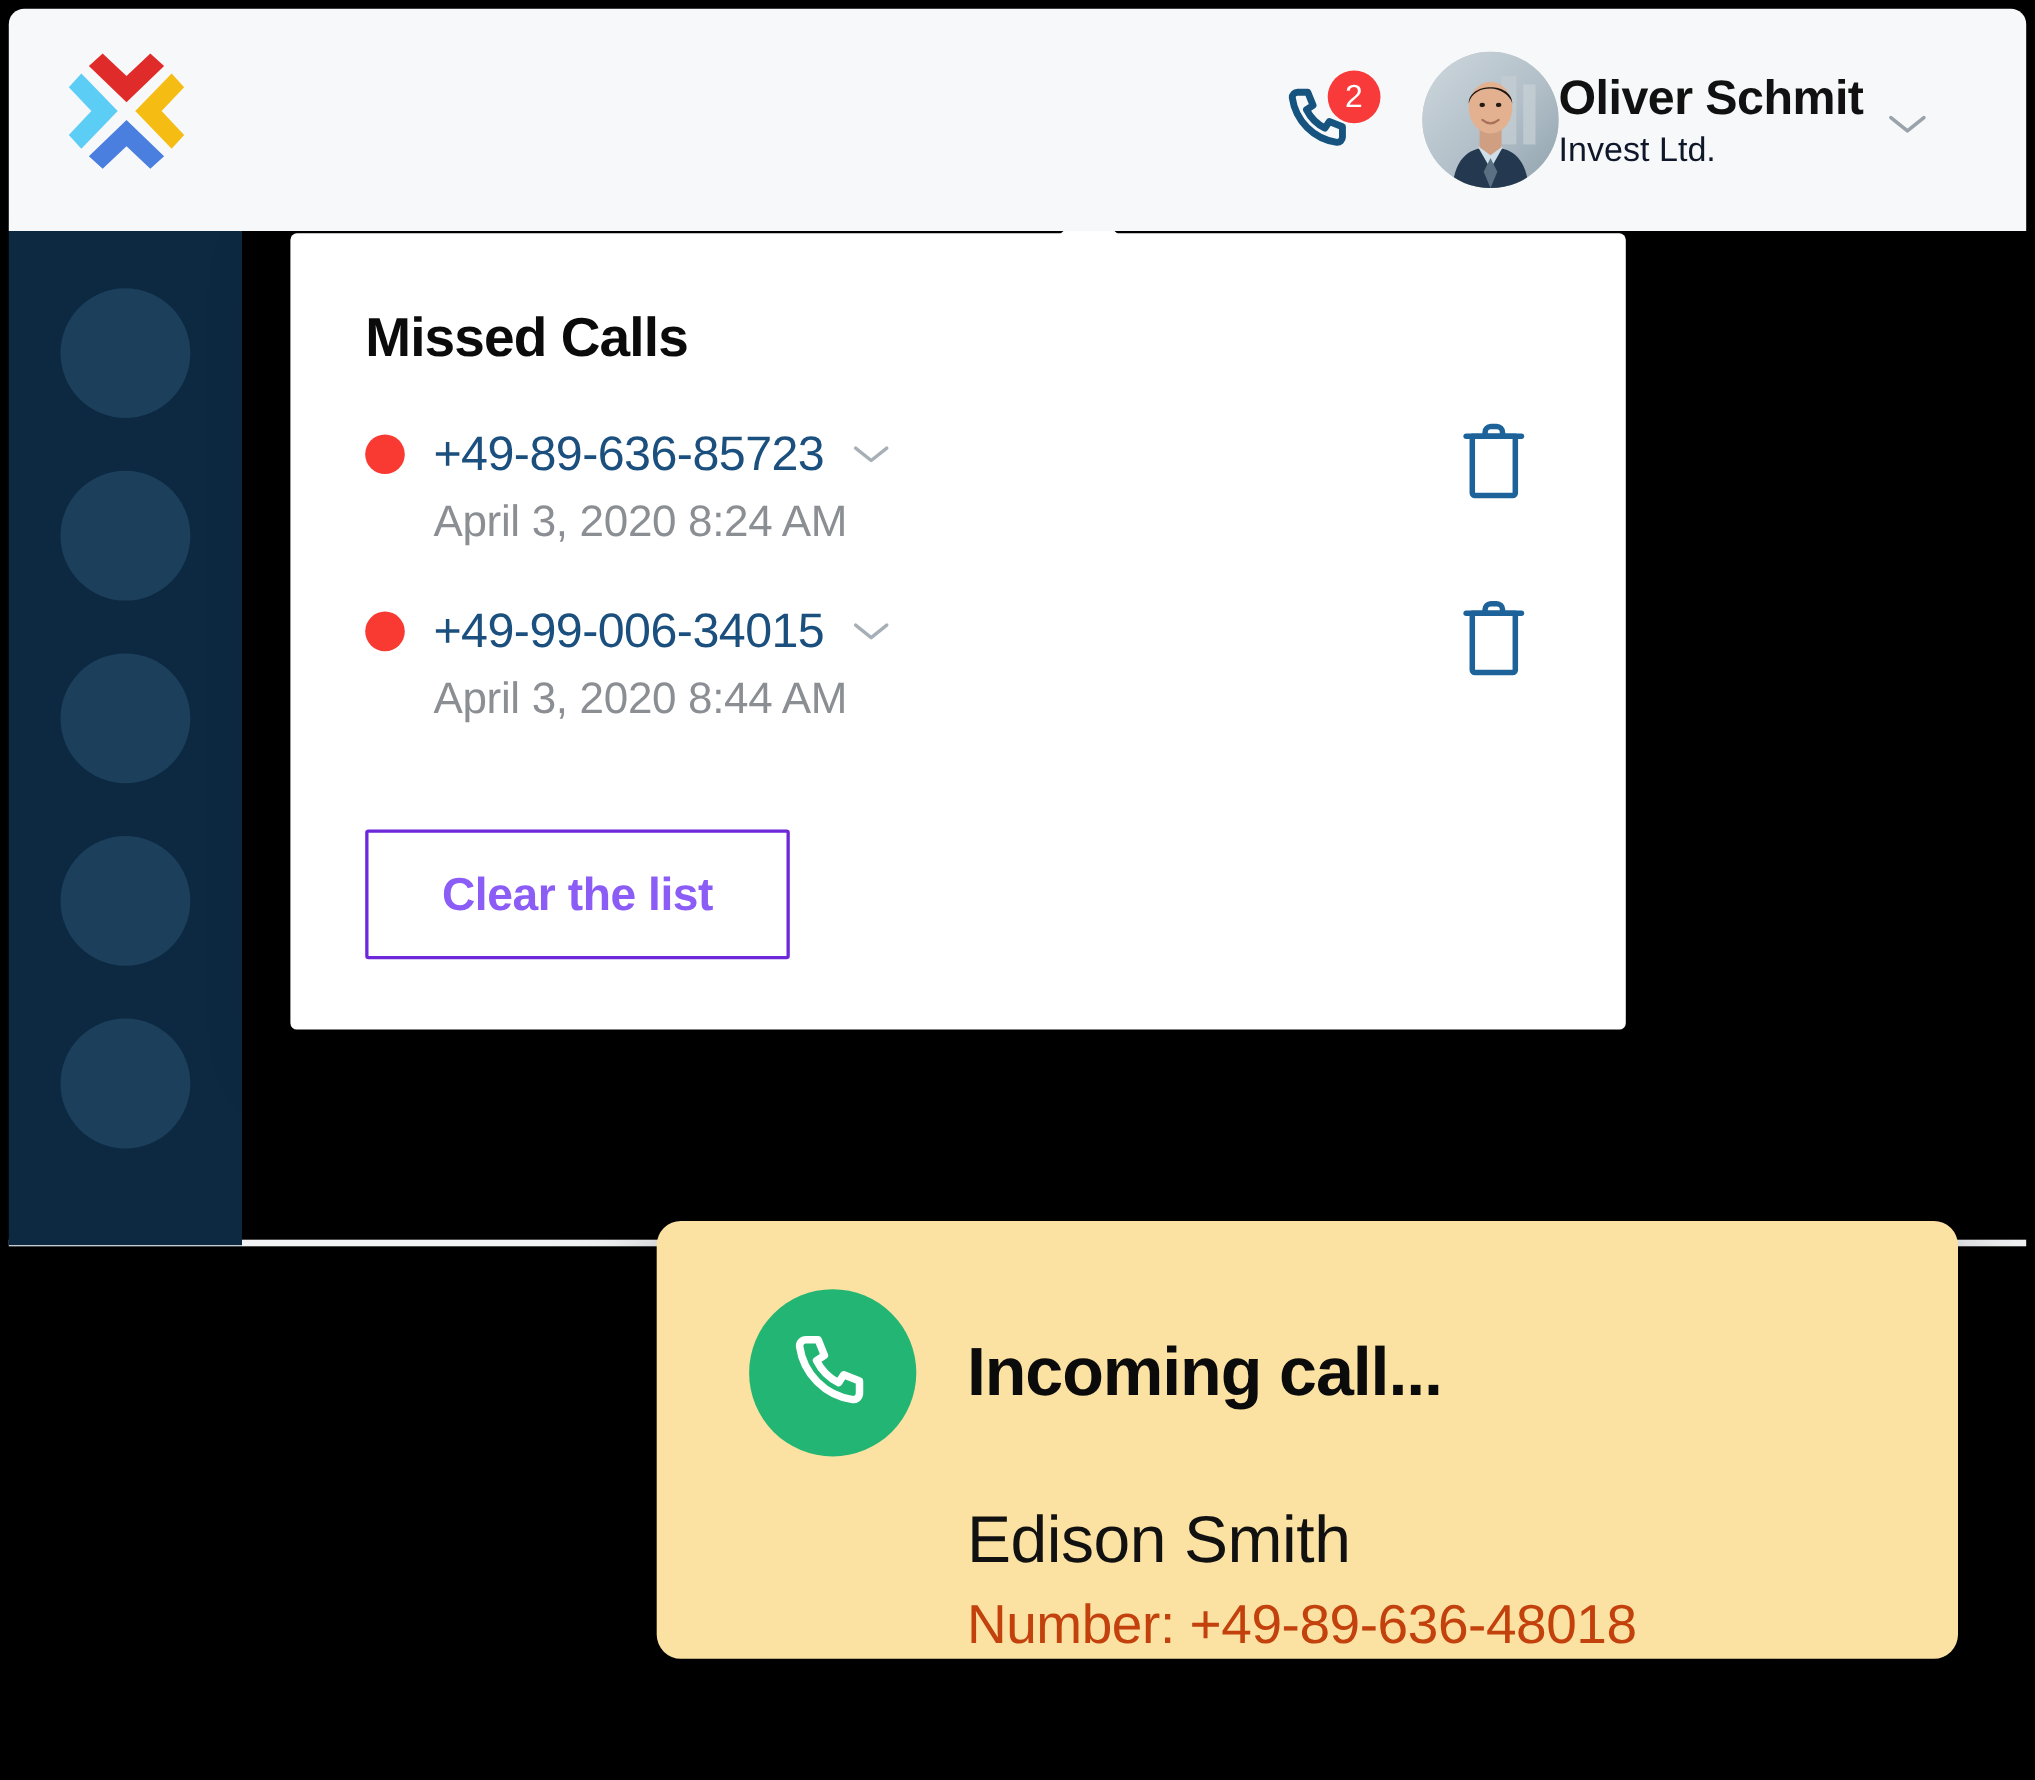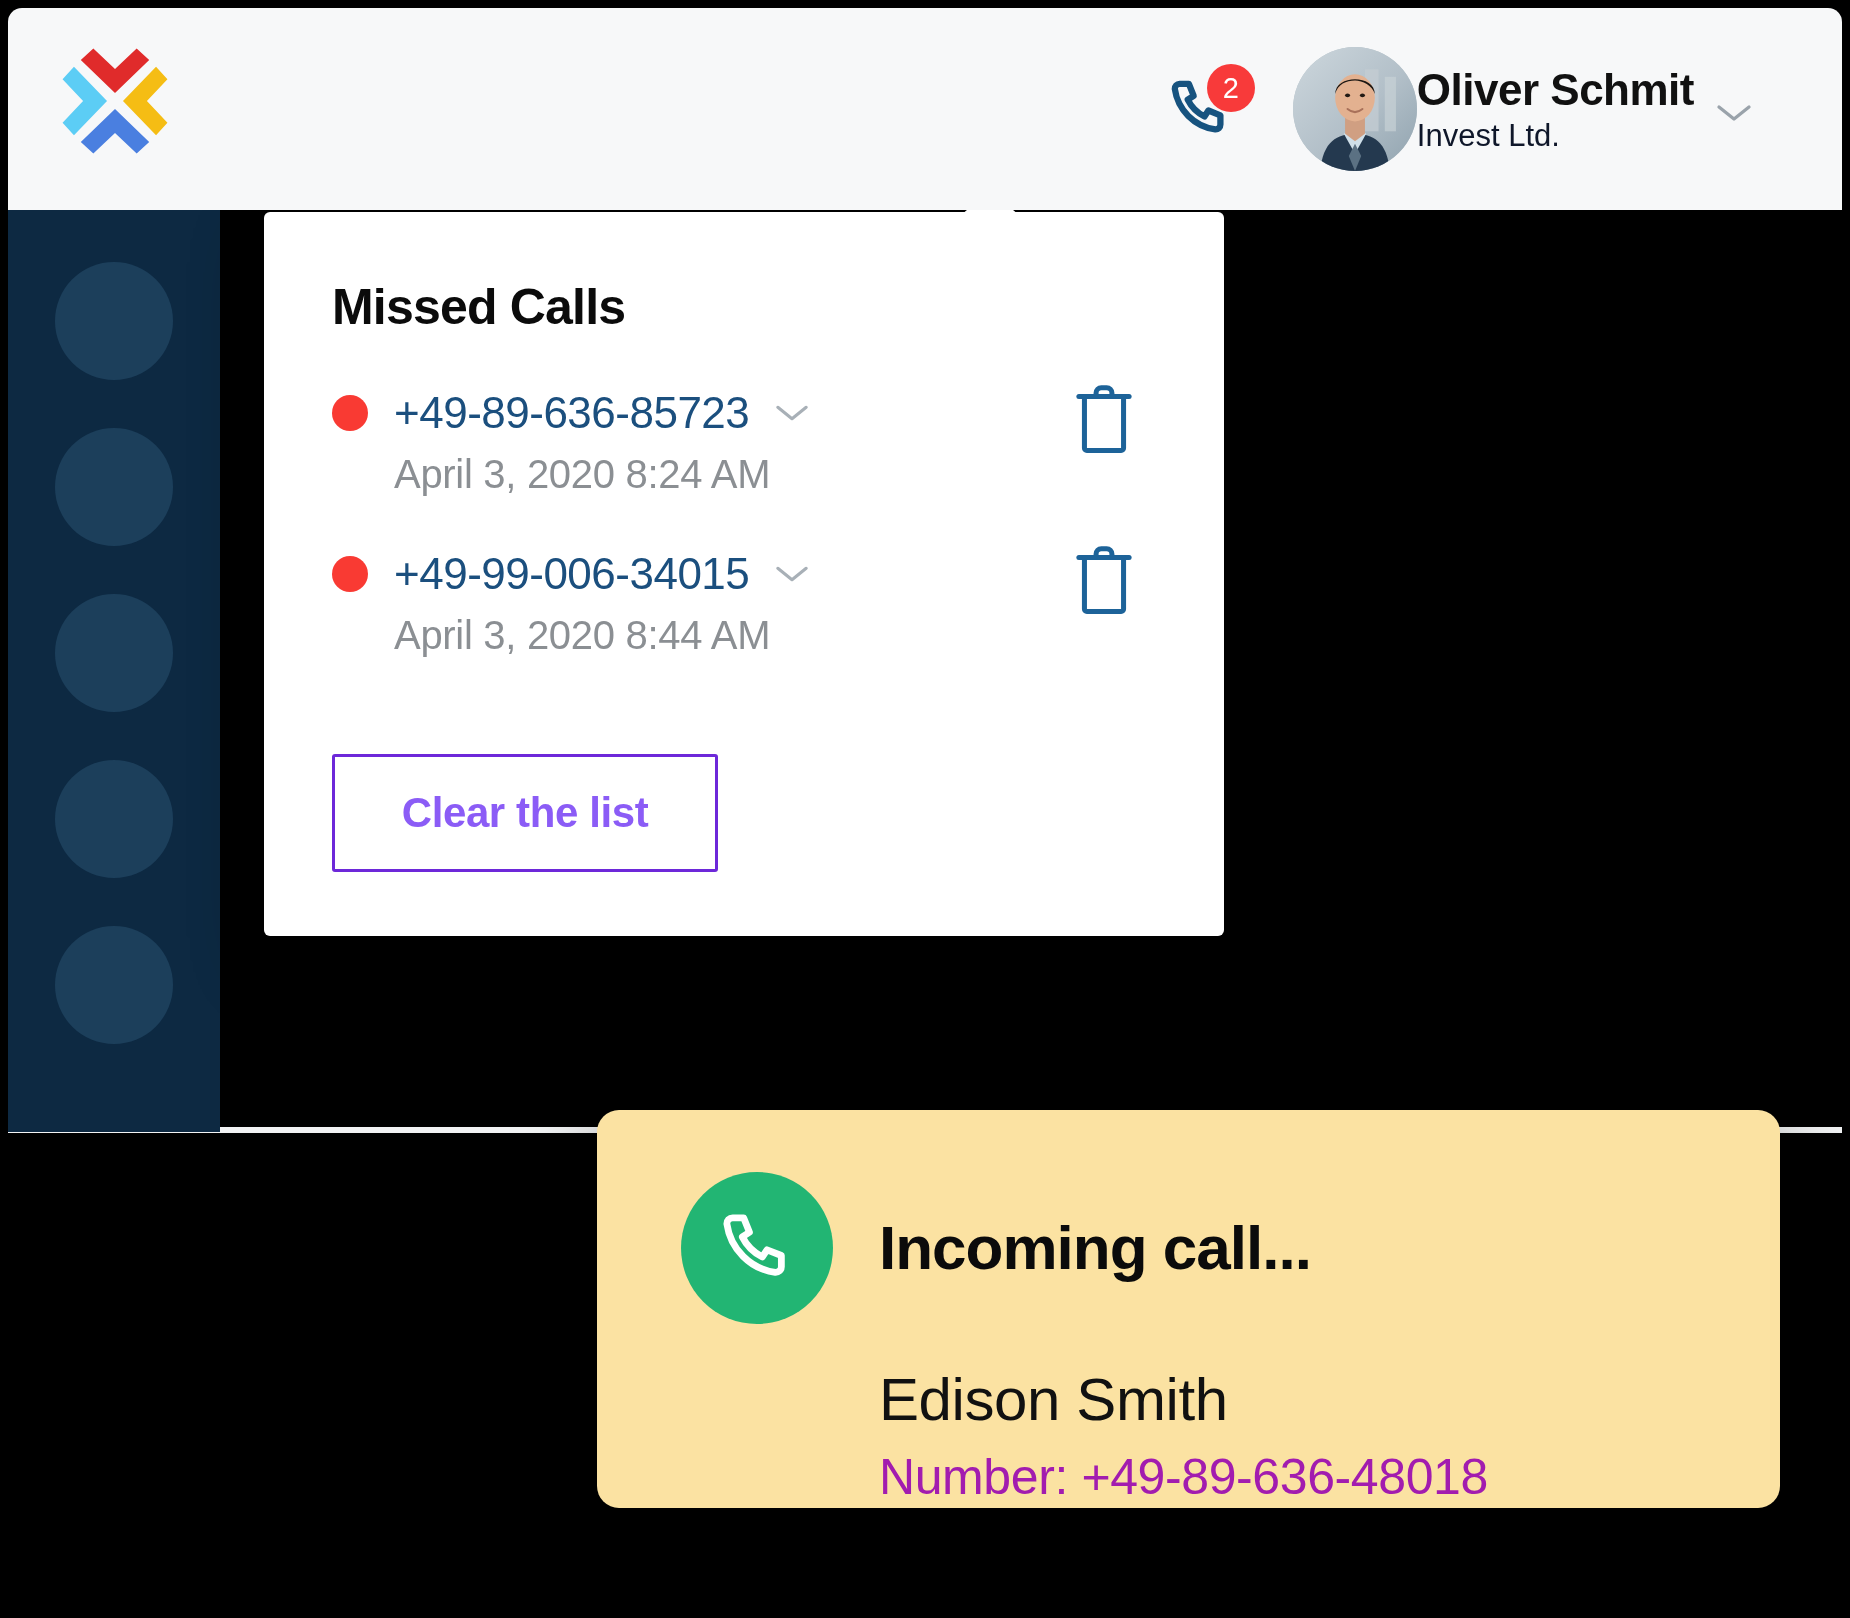--- a/index.html
+++ b/index.html
@@ -128,21 +128,21 @@
     left: 8px; top: 1127px;
     width: 1834px; height: 6px;
     background: #f2f3f4;
     z-index: 9;
   }
 
   
   .dropdown {
     position: absolute;
     left: 264px; top: 212px;
-    width: 960px;
+    width: 1214px;
     background: #ffffff;
     border-radius: 6px;
     z-index: 30;
     box-shadow: 0 26px 70px rgba(0,0,0,0.45);
     padding: 66px 0 64px 0;
   }
   .dropdown-arrow {
     position: absolute;
     left: 960px; top: 190px;
     width: 0; height: 0;
@@ -251,21 +251,21 @@
     margin-left: 198px;
     font-size: 60px;
     color: #111111;
     font-weight: 400;
     letter-spacing: -0.4px;
   }
   .toast-number {
     margin-top: 14px;
     margin-left: 198px;
     font-size: 50px;
-    color: #a21caf;
+    color: #c2410c;
     font-weight: 400;
     letter-spacing: -0.4px;
   }
 </style>
 </head>
 <body>
 
 <div id="stage">
 
   <div class="body-white-strip"></div>

